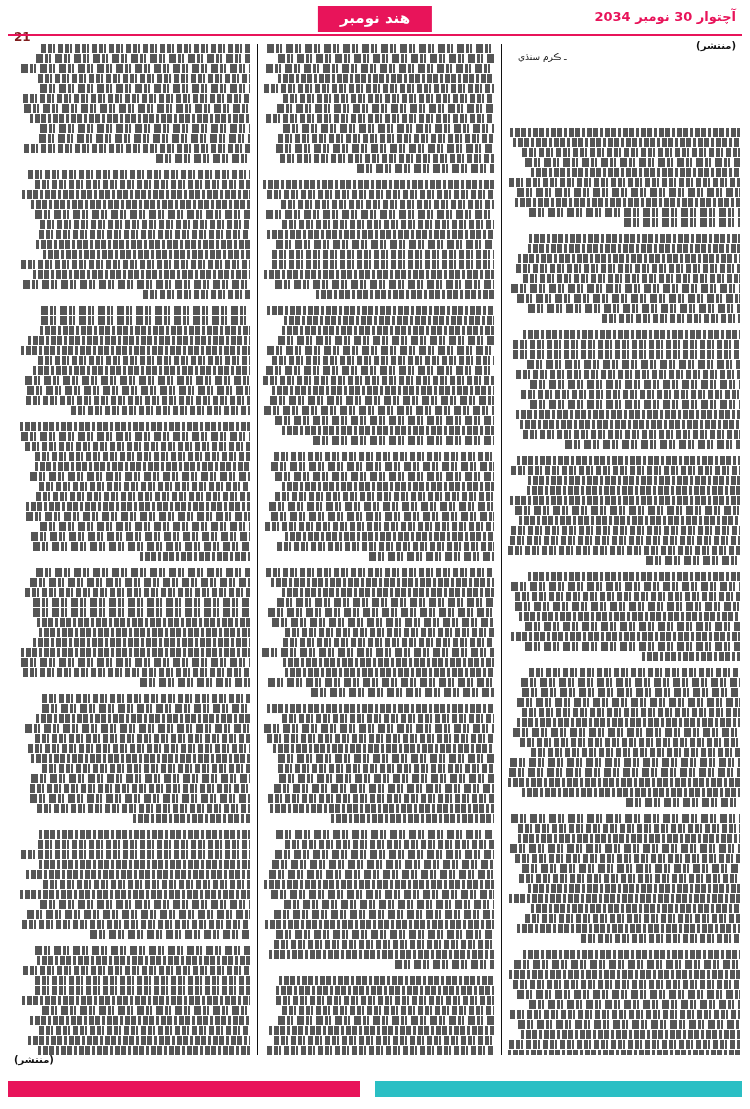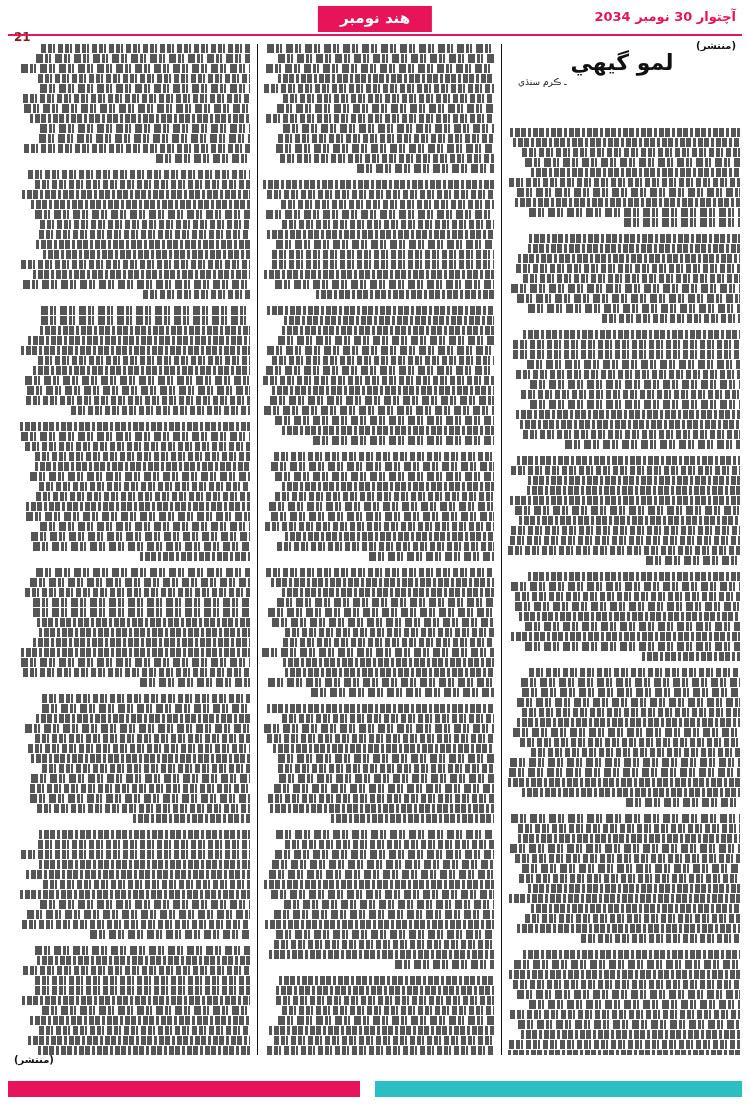--- a/index.html
+++ b/index.html
@@ -218,21 +218,20 @@
     <div class="page-number">21</div>
     <div class="nameplate">هند نومبر</div>
     <div class="issue-date">آچتوار 30 نومبر 2034</div>
     <div class="masthead-rule"></div>
   </div>
 
   <div class="section-tag-top">(منتشر)</div>
   <div class="section-tag-bottom">(منتشر)</div>
 
   <div class="article-head">
-    <div class="article-title">لمو گيهي</div>
     <div class="article-byline">ـ ڪرم سنڌي</div>
   </div>
 
   <div class="col-rule rule-a"></div>
   <div class="col-rule rule-b"></div>
 
   <div class="columns">
     <div class="col col-right">
         <div class="para">
           <div class="tline v2" style="width: 99.2583%; margin-right: 0px;"></div>

